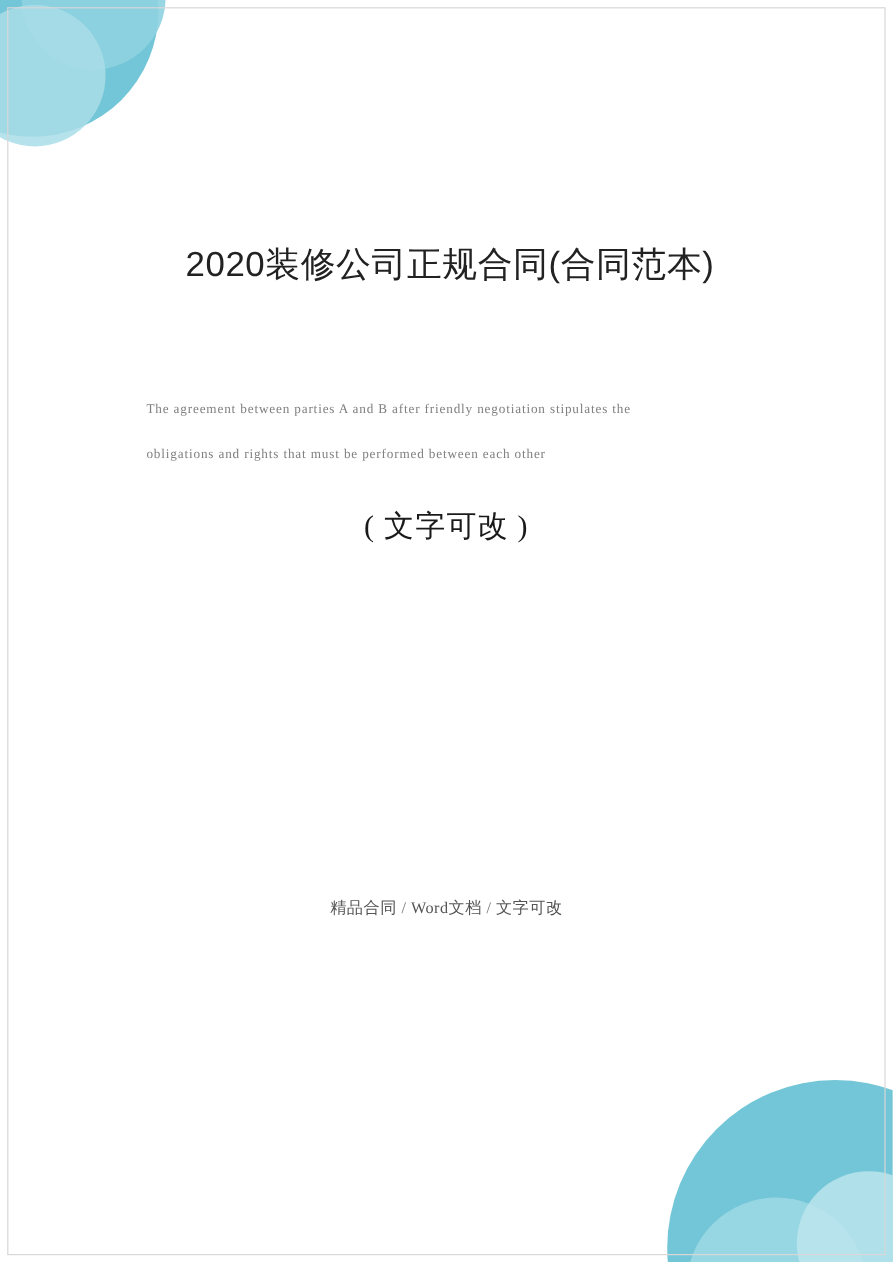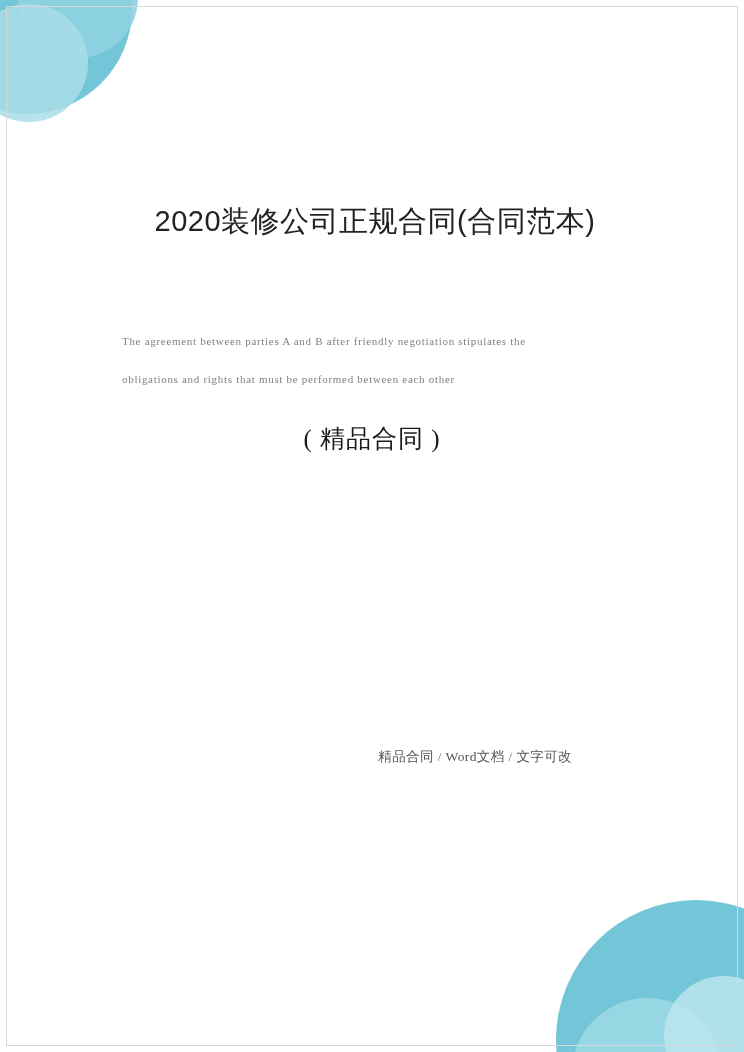--- a/index.html
+++ b/index.html
@@ -154,21 +154,21 @@
     border-bottom: 1.5px solid #1a1a1a;
     height: 20px;
     margin-left: 1px;
   }
 
   .footer-note {
     position: absolute;
     left: 172px;
     top: 748px;
     width: 400px;
-    text-align: right;
+    text-align: center;
     font-family: "Liberation Serif", serif;
     font-size: 13.5px;
     color: #555555;
     letter-spacing: 0.4px;
   }
   .footer-note span {
     white-space: pre;
   }
   .sep {
     color: #777777;
@@ -191,21 +191,21 @@
 
   <div class="content">
 
     <div class="doc-title">2020装修公司正规合同(合同范本)</div>
 
     <div class="subtitle-en">
       <div>The agreement between parties A and B after friendly negotiation stipulates the</div>
       <div>obligations and rights that must be performed between each other</div>
     </div>
 
-    <div class="bracket-title">( 精品合同 )</div>
+    <div class="bracket-title">( 文字可改 )</div>
 
 
     <div class="footer-note">
       <span>精品合同</span>
       <span class="sep">/</span>
       <span>Word文档</span>
       <span class="sep">/</span>
       <span>文字可改</span>
     </div>
 

